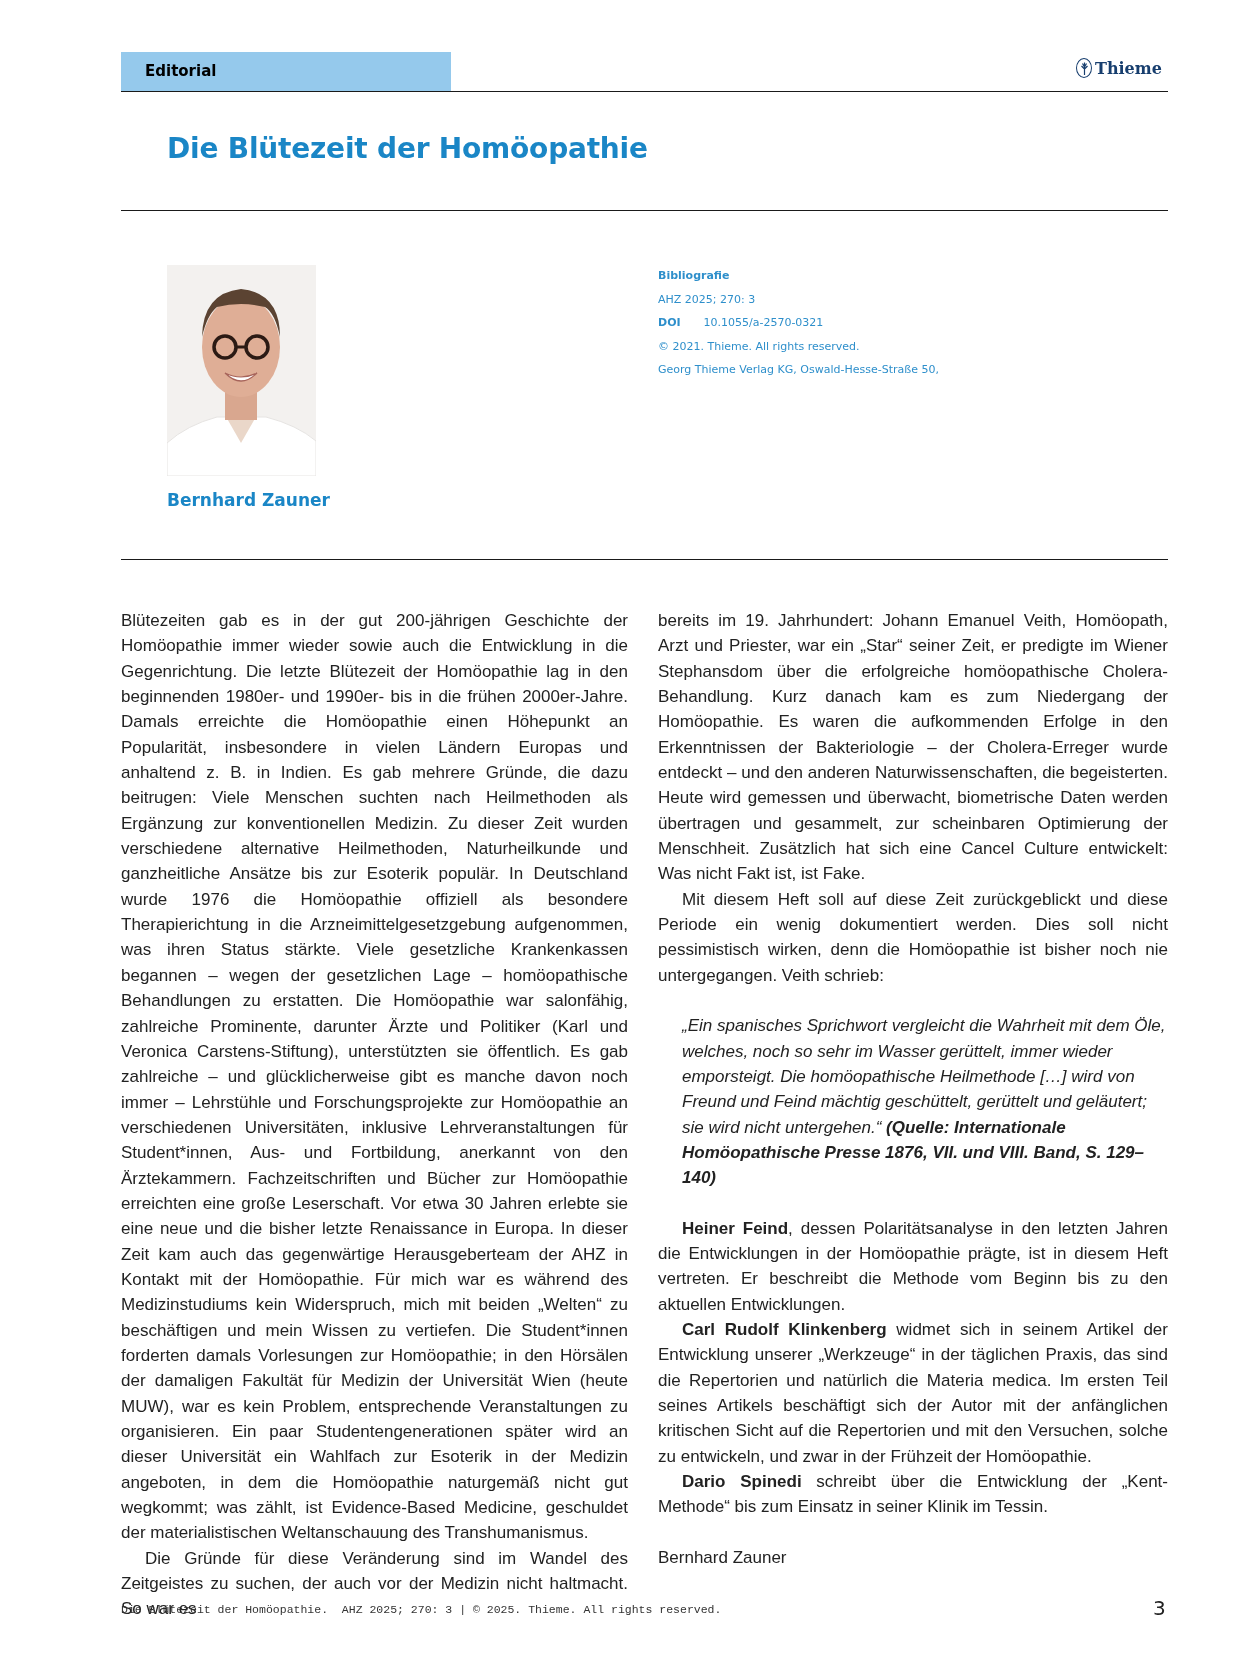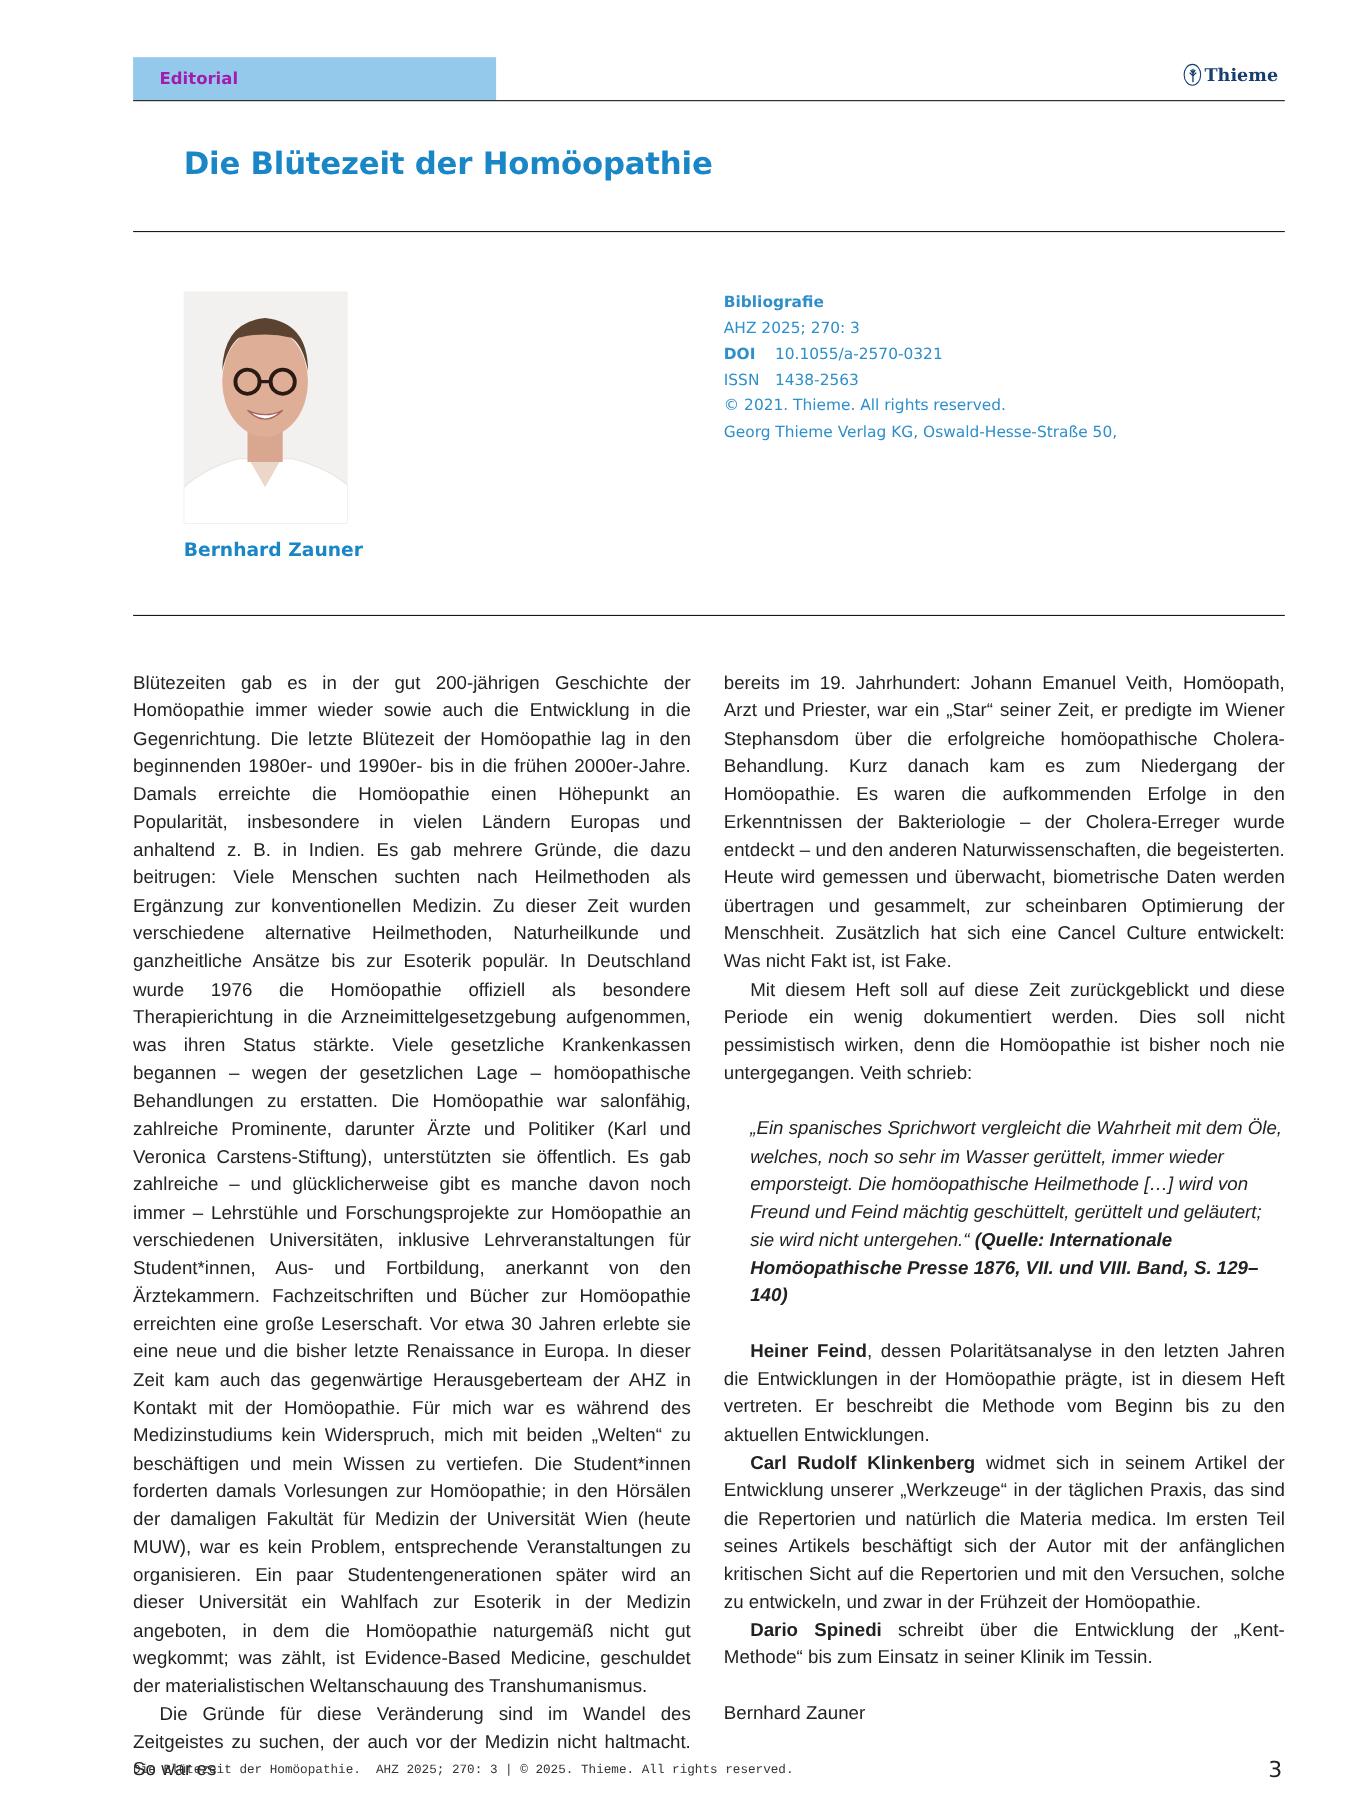--- a/index.html
+++ b/index.html
@@ -1,27 +1,27 @@
 <!DOCTYPE html>
 <html><head>
 <meta charset="utf-8">
 <style>
   html, body { margin:0; padding:0; background:#ffffff; }
   body { width:1240px; height:1653px; position:relative; overflow:hidden;
          font-family:"Liberation Sans", sans-serif; color:#222; }
   .abs { position:absolute; }
   .hdr-bar { left:121px; top:52px; width:330px; height:39px; background:#95c9ec; }
-  .hdr-label { position:absolute; left:24px; top:10px; font-size:15px; font-weight:bold; color:#a21caf; font-family:"DejaVu Sans", sans-serif;text-align:center; }
+  .hdr-label { position:absolute; left:24px; top:10px; font-size:15px; font-weight:bold; color:#000000; font-family:"DejaVu Sans", sans-serif;text-align:center; }
   .rule { position:absolute; height:0; border-top:1.5px solid #1a1a1a; }
   .logo { left:1076px; top:58px; display:flex; align-items:center; gap:3px; color:#173e6e; font-family:"DejaVu Serif", serif; font-weight:bold; font-size:16px; }
   .logo-icon { width:14px; height:18px; border:1.5px solid #173e6e; border-radius:50%; display:inline-flex; align-items:center; justify-content:center; font-size:10px; line-height:1; }
   .title { left:167px; top:132px; font-size:28px; font-weight:bold; color:#1a86c6; font-family:"DejaVu Sans", sans-serif; letter-spacing:-0.2px; }
   .photo { left:167px; top:265px; width:149px; height:211px; background:#f1efed; overflow:hidden; }
   .author { left:167px; top:490px; font-size:17px; font-weight:bold; color:#1a86c6; font-family:"DejaVu Sans", sans-serif; }
-  .bib { left:658px; top:264px; font-size:14px; line-height:23.5px; color:#2e8fcb; font-family:"DejaVu Sans", sans-serif; }
+  .bib { left:658px; top:264px; font-size:11px; line-height:23.5px; color:#2e8fcb; font-family:"DejaVu Sans", sans-serif; }
   .bib .b { font-weight:bold; }
   .bib .lbl { display:inline-block; width:42px; }
   .col { position:absolute; top:608px; font-size:17px; line-height:25.35px; color:#222; text-align:justify; font-family:"Liberation Sans", sans-serif; }
   .col p { margin:0; }
   .col p.ind { text-indent:24px; }
   .col-left { left:121px; width:507px; }
   .col-right { left:658px; width:510px; }
   .quote { margin:25px 0 25px 24px !important; font-style:italic; text-align:left; }
   .quote b { font-style:italic; }
   .gap { height:25px; }
@@ -64,24 +64,20 @@
 </div>
 <div class="abs author">Bernhard Zauner</div>
 
 <div class="abs bib">
   <div class="b">Bibliografie</div>
   <div>AHZ 2025; 270: 3</div>
   <div>
     <span class="b lbl">DOI</span>
     <span>10.1055/a-2570-0321</span>
   </div>
-  <div>
-    <span class="lbl">ISSN</span>
-    <span>1438-2563</span>
-  </div>
   <div>© 2021. Thieme. All rights reserved.</div>
   <div>Georg Thieme Verlag KG, Oswald-Hesse-Straße 50,</div>
 </div>
 
 <div class="rule" style="left:121px; top:559px; width:1047px;"></div>
 
 <div class="col col-left">
   <p>Blütezeiten gab es in der gut 200-jährigen Geschichte der Homöopathie immer wieder sowie auch die Entwicklung in die Gegenrichtung. Die letzte Blütezeit der Homöopathie lag in den beginnenden 1980er- und 1990er- bis in die frühen 2000er-Jahre. Damals erreichte die Homöopathie einen Höhepunkt an Popularität, insbesondere in vielen Ländern Europas und anhaltend z. B. in Indien. Es gab mehrere Gründe, die dazu beitrugen: Viele Menschen suchten nach Heilmethoden als Ergänzung zur konventionellen Medizin. Zu dieser Zeit wurden verschiedene alternative Heilmethoden, Naturheilkunde und ganzheitliche Ansätze bis zur Esoterik populär. In Deutschland wurde 1976 die Homöopathie offiziell als besondere Therapierichtung in die Arzneimittelgesetzgebung aufgenommen, was ihren Status stärkte. Viele gesetzliche Krankenkassen begannen – wegen der gesetzlichen Lage – homöopathische Behandlungen zu erstatten. Die Homöopathie war salonfähig, zahlreiche Prominente, darunter Ärzte und Politiker (Karl und Veronica Carstens-Stiftung), unterstützten sie öffentlich. Es gab zahlreiche – und glücklicherweise gibt es manche davon noch immer – Lehrstühle und Forschungsprojekte zur Homöopathie an verschiedenen Universitäten, inklusive Lehrveranstaltungen für Student*innen, Aus- und Fortbildung, anerkannt von den Ärztekammern. Fachzeitschriften und Bücher zur Homöopathie erreichten eine große Leserschaft. Vor etwa 30 Jahren erlebte sie eine neue und die bisher letzte Renaissance in Europa. In dieser Zeit kam auch das gegenwärtige Herausgeberteam der AHZ in Kontakt mit der Homöopathie. Für mich war es während des Medizinstudiums kein Widerspruch, mich mit beiden „Welten“ zu beschäftigen und mein Wissen zu vertiefen. Die Student*innen forderten damals Vorlesungen zur Homöopathie; in den Hörsälen der damaligen Fakultät für Medizin der Universität Wien (heute MUW), war es kein Problem, entsprechende Veranstaltungen zu organisieren. Ein paar Studentengenerationen später wird an dieser Universität ein Wahlfach zur Esoterik in der Medizin angeboten, in dem die Homöopathie naturgemäß nicht gut wegkommt; was zählt, ist Evidence-Based Medicine, geschuldet der materialistischen Weltanschauung des Transhumanismus.</p>
   <p class="ind">Die Gründe für diese Veränderung sind im Wandel des Zeitgeistes zu suchen, der auch vor der Medizin nicht haltmacht. So war es</p>
 </div>

